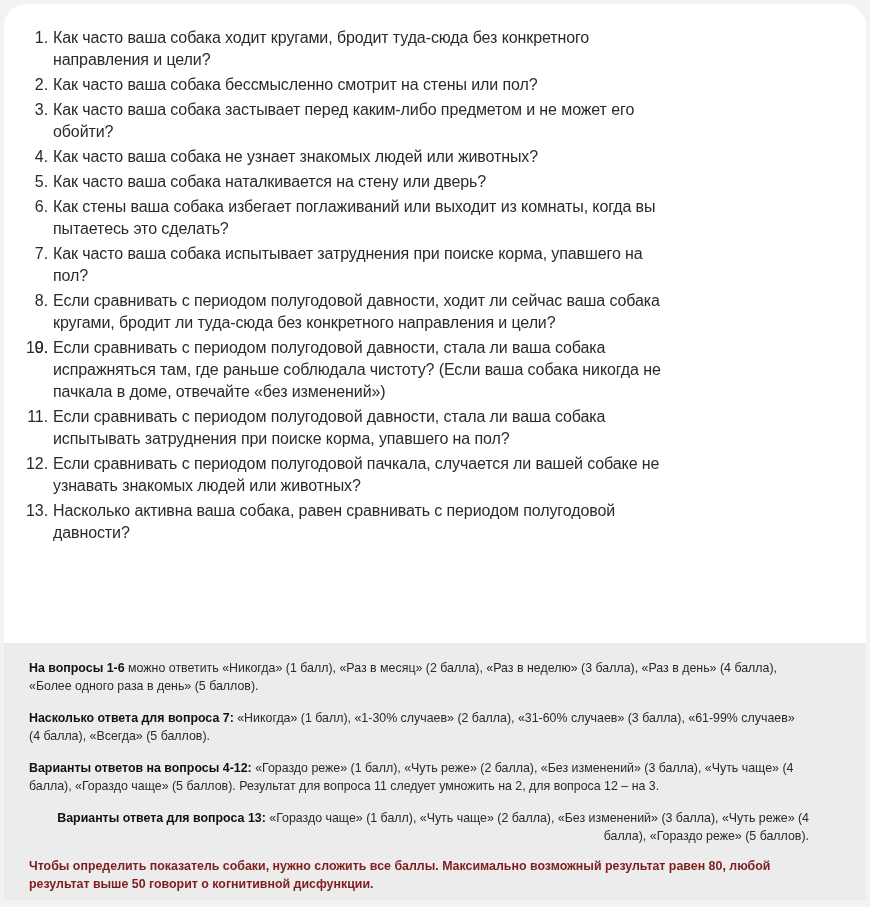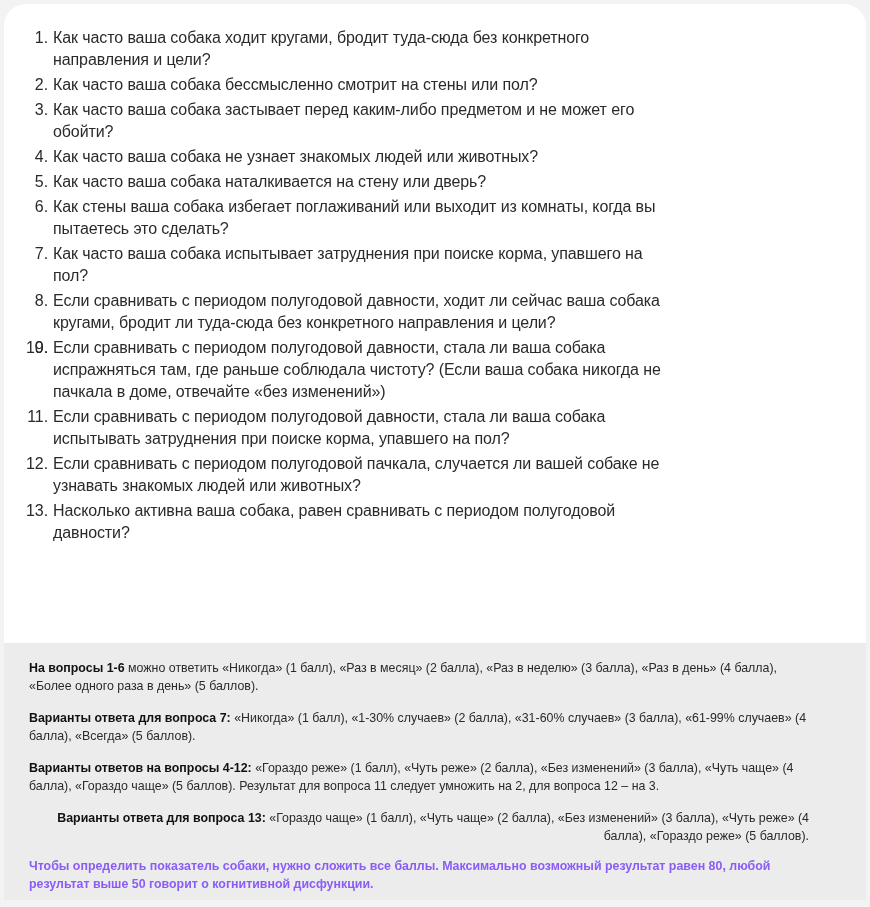--- a/index.html
+++ b/index.html
@@ -71,21 +71,21 @@
       margin: 0;
     }
     .para b {
       font-weight: bold;
       color: #111;
     }
     .p1 { top: 16px; }
     .p2 { top: 66px; }
     .p3 { top: 116px; }
     .p4 { top: 166px; text-align: right; }
-    .p5 { top: 214px; font-weight: bold; color: #8b5cf6; width: 770px; }
+    .p5 { top: 214px; font-weight: bold; color: #7f1d1d; width: 770px; }
   </style>
 </head>
 <body>
 
 <div class="card">
   <ol class="questions">
     <li class="q">
         <span class="num">1.</span>
         <span class="txt">Как часто ваша собака ходит кругами, бродит туда-сюда без конкретного направления и цели?</span>
       </li>
@@ -133,18 +133,18 @@
         <span class="txt">Если сравнивать с периодом полугодовой пачкала, случается ли вашей собаке не узнавать знакомых людей или животных?</span>
       </li>
     <li class="q">
         <span class="num">13.</span>
         <span class="txt">Насколько активна ваша собака, равен сравнивать с периодом полугодовой давности?</span>
       </li>
   </ol>
 
   <div class="panel">
     <p class="para p1"><b>На вопросы 1-6</b><span> можно ответить «Никогда» (1 балл), «Раз в месяц» (2 балла), «Раз в неделю» (3 балла), «Раз в день» (4 балла), «Более одного раза в день» (5 баллов).</span></p>
-    <p class="para p2"><b>Варианты ответа для вопроса 7:</b><span> «Никогда» (1 балл), «1-30% случаев» (2 балла), «31-60% случаев» (3 балла), «61-99% случаев» (4 балла), «Всегда» (5 баллов).</span></p>
+    <p class="para p2"><b>Насколько ответа для вопроса 7:</b><span> «Никогда» (1 балл), «1-30% случаев» (2 балла), «31-60% случаев» (3 балла), «61-99% случаев» (4 балла), «Всегда» (5 баллов).</span></p>
     <p class="para p3"><b>Варианты ответов на вопросы 4-12:</b><span> «Гораздо реже» (1 балл), «Чуть реже» (2 балла), «Без изменений» (3 балла), «Чуть чаще» (4 балла), «Гораздо чаще» (5 баллов). Результат для вопроса 11 следует умножить на 2, для вопроса 12 – на 3.</span></p>
     <p class="para p4"><b>Варианты ответа для вопроса 13:</b><span> «Гораздо чаще» (1 балл), «Чуть чаще» (2 балла), «Без изменений» (3 балла), «Чуть реже» (4 балла), «Гораздо реже» (5 баллов).</span></p>
     <p class="para p5"> Чтобы определить показатель собаки, нужно сложить все баллы. Максимально возможный результат равен 80, любой результат выше 50 говорит о когнитивной дисфункции.</p>
   </div>
 </div>
 
 </body></html>

